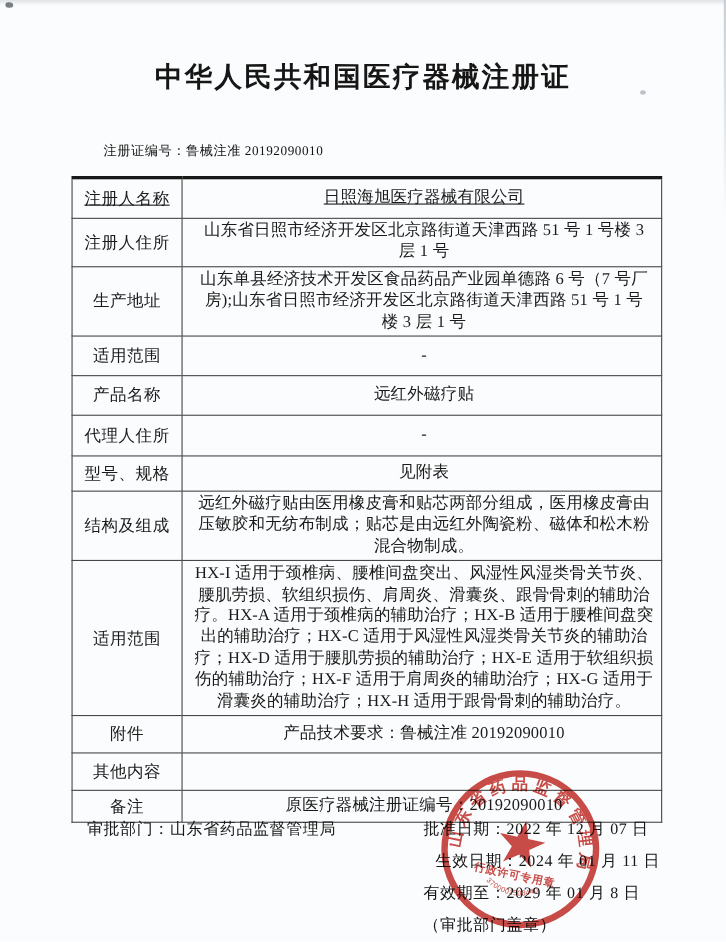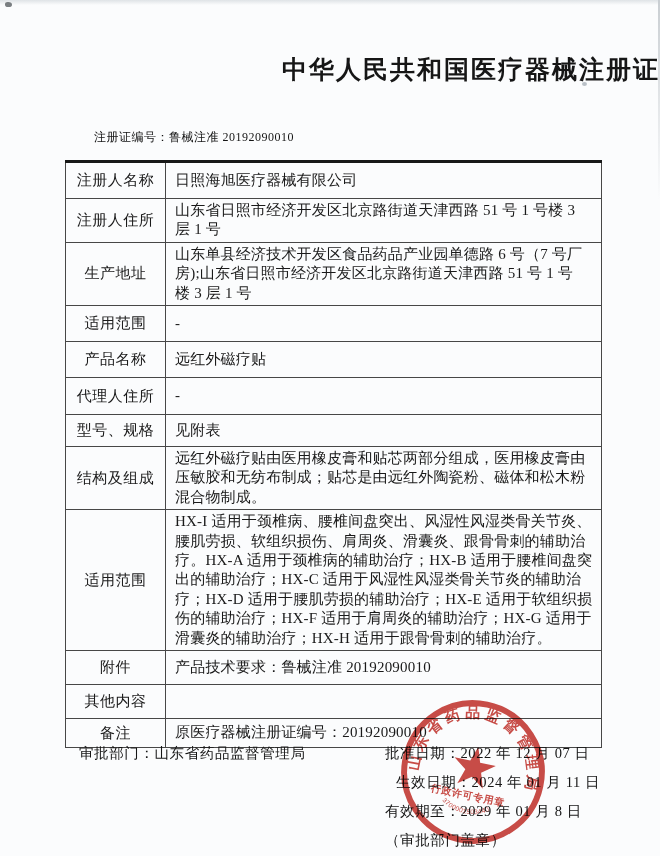--- a/index.html
+++ b/index.html
@@ -22,41 +22,41 @@
   .speck-tl {
     position: absolute; left: 5px; top: 2px; width: 7px; height: 5px;
     background: #5a5f63; border-radius: 40% 60% 50% 50%; opacity: .8;
   }
   .speck-tr {
     position: absolute; left: 582px; top: 82px; width: 5px; height: 4px;
     background: #b9c0c6; border-radius: 50%;
   }
   .doc-title {
     position: absolute; top: 53px; left: 0; width: 660px;
-    text-align: right;
+    text-align: center;
     font-family: "Liberation Sans", "DejaVu Sans", sans-serif;
     font-weight: 700; font-size: 25px; letter-spacing: 2px; color: #161616;
   }
   .cert-no {
     position: absolute; top: 129px; left: 94px;
     font-size: 12px; color: #141414; letter-spacing: .5px;
   }
   .reg-table {
     position: absolute; top: 160px; left: 65px; width: 537px;
     border-collapse: collapse; table-layout: fixed;
     font-size: 15px; color: #1a1a1a;
   }
   .reg-table td { border: 1px solid #474747; vertical-align: middle; }
-  .reg-table tr:first-child td { border-top: 3px solid #181818; }
+  .reg-table tr:first-child td { border-top: 3px solid #181818; text-decoration: underline; }
   .reg-table td.lbl {
     width: 100px; text-align: center; letter-spacing: .5px; padding: 2px 1px;
   }
   .reg-table td.val {
     padding: 2px 5px 2px 9px; line-height: 19.4px;
-    white-space: pre-line; text-align: left; letter-spacing: .2px;
+    white-space: pre-line; text-align: center; letter-spacing: .2px;
   }
   .reg-table tr:nth-child(1)  td { height: 37px; }
   .reg-table tr:nth-child(2)  td { height: 38px; }
   .reg-table tr:nth-child(3)  td { height: 58px; }
   .reg-table tr:nth-child(4)  td { height: 36px; }
   .reg-table tr:nth-child(5)  td { height: 36px; }
   .reg-table tr:nth-child(6)  td { height: 37px; }
   .reg-table tr:nth-child(7)  td { height: 32px; }
   .reg-table tr:nth-child(8)  td { height: 56px; }
   .reg-table tr:nth-child(9)  td { height: 138px; }

